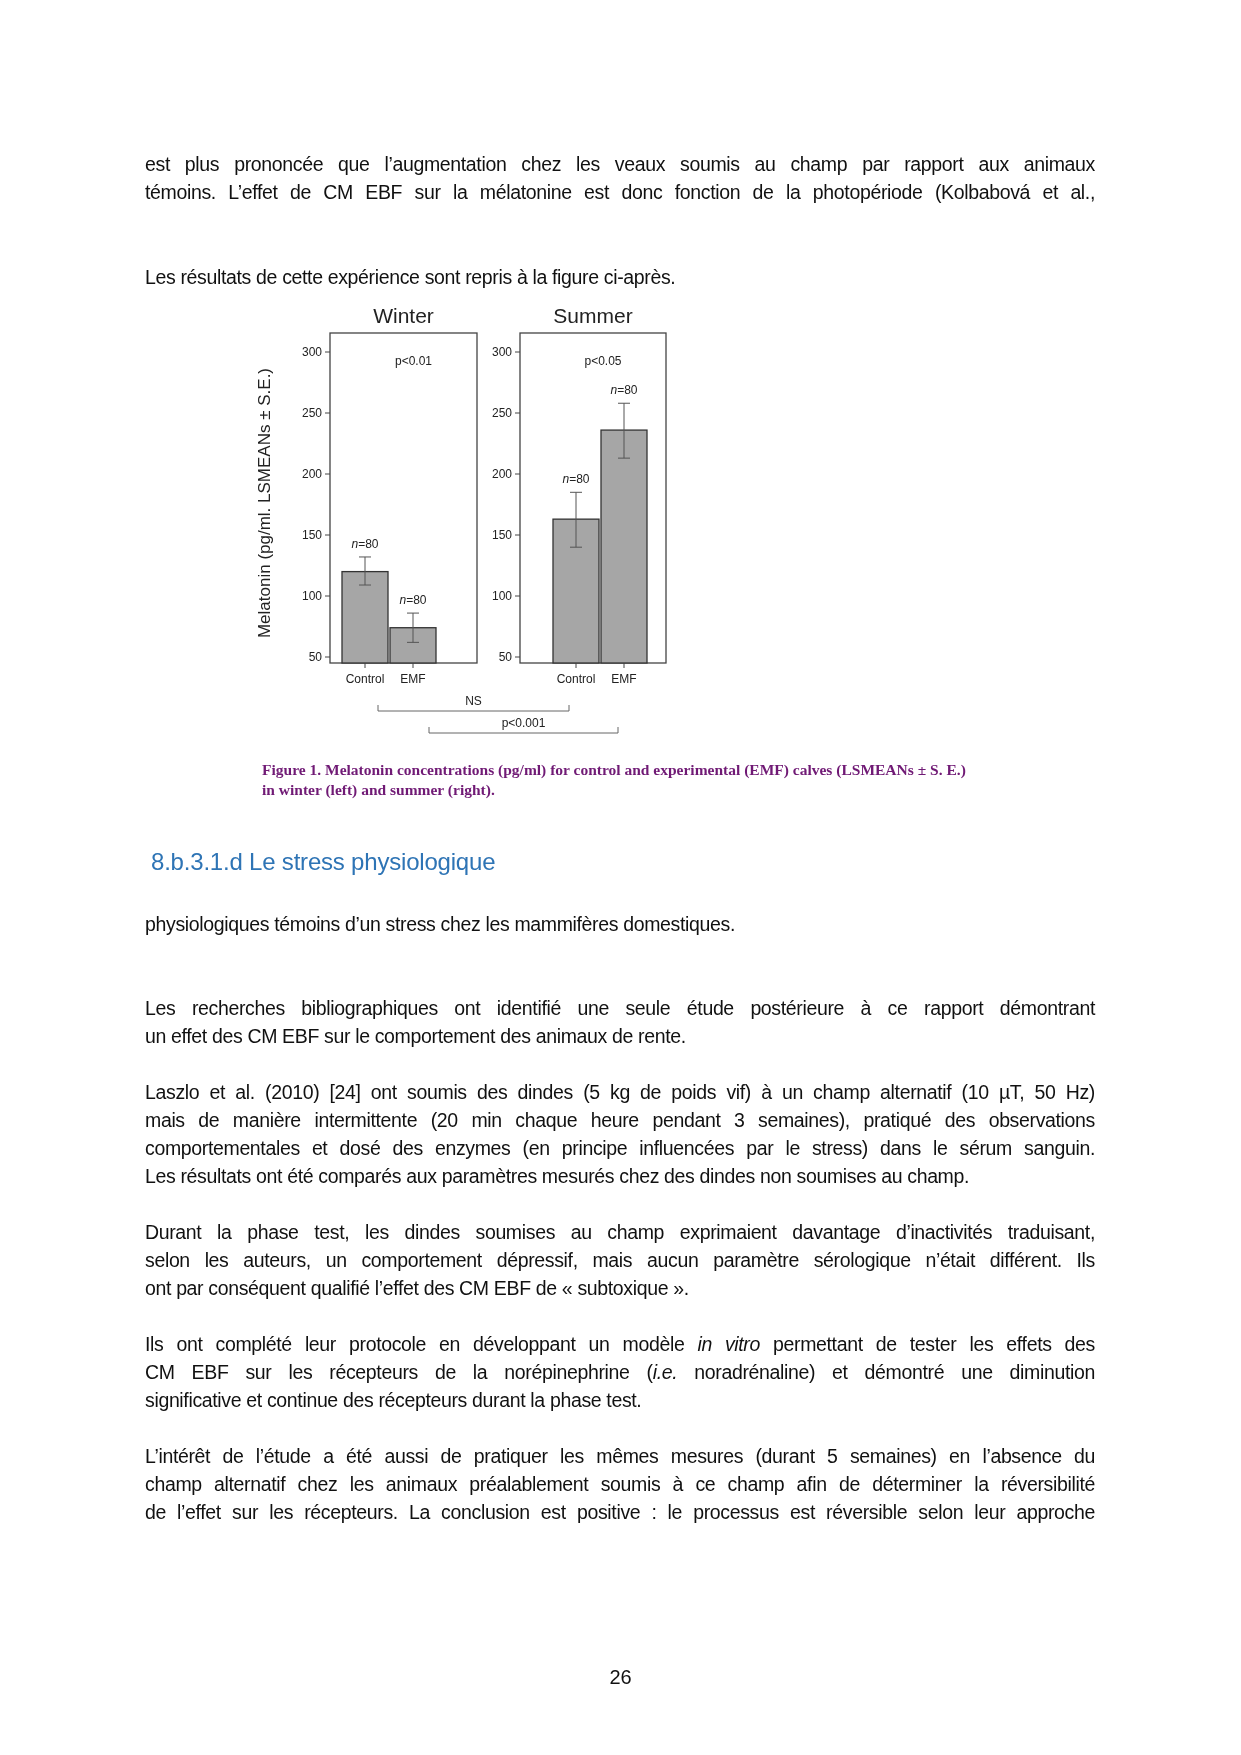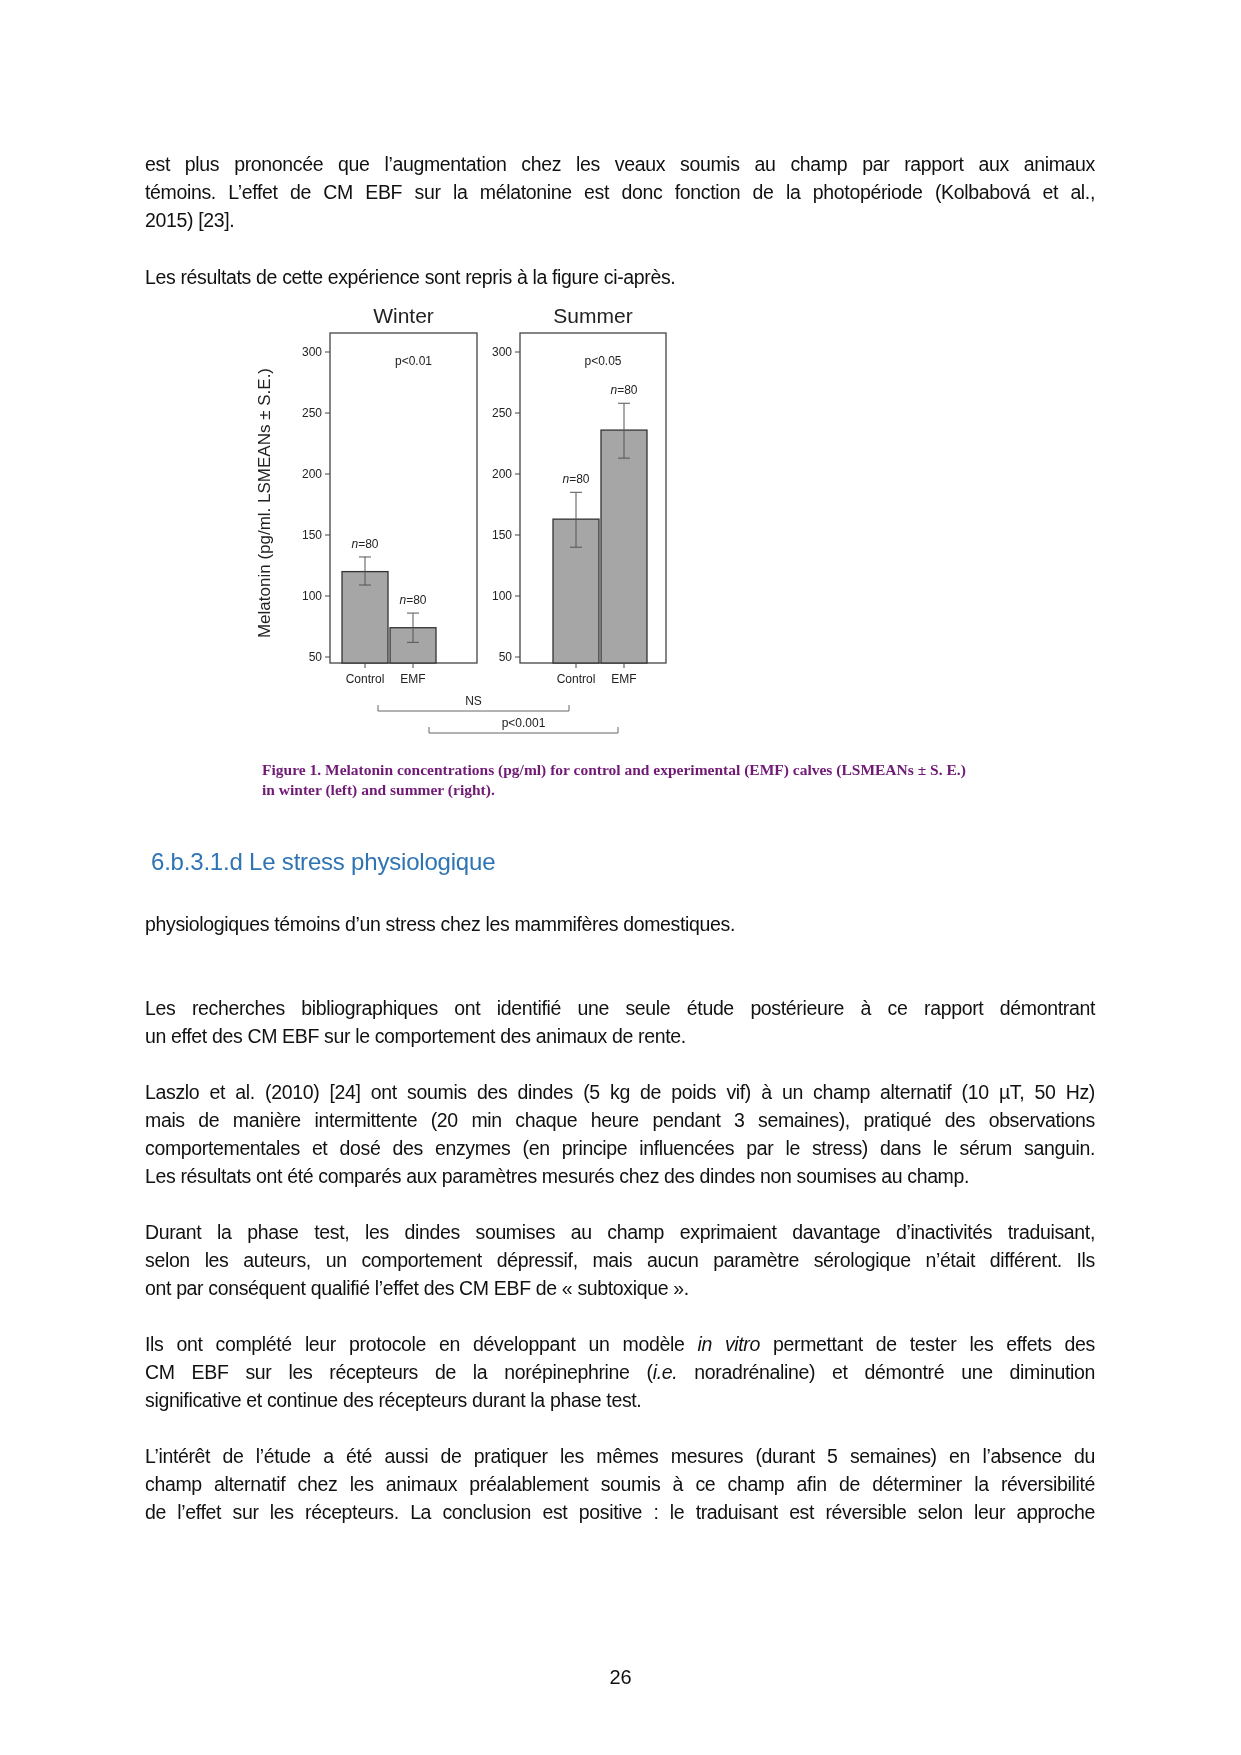--- a/index.html
+++ b/index.html
@@ -18,21 +18,20 @@
   svg#chart { position: absolute; left: 240px; top: 290px; }
   svg text { font-family: "Liberation Sans", sans-serif; fill: #222; }
   i { font-style: italic; }
 </style>
 </head>
 <body>
 
 <p class="para" style="top:150px;">
   <span class="line">est plus prononcée que l’augmentation chez les veaux soumis au champ par rapport aux animaux</span>
   <span class="line">témoins. L’effet de CM EBF sur la mélatonine est donc fonction de la photopériode (Kolbabová et al.,</span>
-  <span class="line last">2015) [23].</span>
 </p>
 
 <p class="para" style="top:263px;">
   <span class="line last">Les résultats de cette expérience sont repris à la figure ci-après.</span>
 </p>
 
 <svg id="chart" width="460" height="465" viewBox="0 0 460 465">
     <text x="30" y="213" font-size="17" text-anchor="middle" transform="rotate(-90 30 213)">Melatonin (pg/ml. LSMEANs ± S.E.)</text>
     <text x="163.5" y="33" font-size="21" text-anchor="middle">Winter</text>
     <rect x="90" y="43" width="147" height="330" fill="none" stroke="#444" stroke-width="1.3"></rect>
@@ -96,21 +95,21 @@
     <text x="233.5" y="415" font-size="12" text-anchor="middle" fill="#333">NS</text>
     <path d="M189 437 L189 443 L378 443 L378 437" fill="none" stroke="#666" stroke-width="1"></path>
     <text x="283.5" y="437" font-size="12" text-anchor="middle" fill="#333">p&lt;0.001</text>
   </svg>
 
 <div class="caption">
   <div>Figure 1.  Melatonin concentrations (pg/ml) for control and experimental (EMF) calves (LSMEANs ± S. E.)</div>
   <div>in winter (left) and summer (right).</div>
 </div>
 
-<h2 class="heading">6.b.3.1.d Le stress physiologique</h2>
+<h2 class="heading">8.b.3.1.d Le stress physiologique</h2>
 
 <div id="body-paragraphs">
     <p class="para" style="top: 910px;">
       <span class="line last">physiologiques témoins d’un stress chez les mammifères domestiques.</span>
     </p>
     <p class="para" style="top: 994px;">
       <span class="line">Les recherches bibliographiques ont identifié une seule étude postérieure à ce rapport démontrant</span>
       <span class="line last">un effet des CM EBF sur le comportement des animaux de rente.</span>
     </p>
     <p class="para" style="top: 1078px;">
@@ -125,17 +124,17 @@
       <span class="line last">ont par conséquent qualifié l’effet des CM EBF de « subtoxique ».</span>
     </p>
     <p class="para" style="top: 1330px;">
       <span class="line">Ils ont complété leur protocole en développant un modèle <i>in vitro</i> permettant de tester les effets des</span>
       <span class="line">CM EBF sur les récepteurs de la norépinephrine (<i>i.e.</i> noradrénaline) et démontré une diminution</span>
       <span class="line last">significative et continue des récepteurs durant la phase test.</span>
     </p>
     <p class="para" style="top: 1442px;">
       <span class="line">L’intérêt de l’étude a été aussi de pratiquer les mêmes mesures (durant 5 semaines) en l’absence du</span>
       <span class="line">champ alternatif chez les animaux préalablement soumis à ce champ afin de déterminer la réversibilité</span>
-      <span class="line">de l’effet sur les récepteurs. La conclusion est positive : le traduisant est réversible selon leur approche</span>
+      <span class="line">de l’effet sur les récepteurs. La conclusion est positive : le processus est réversible selon leur approche</span>
     </p>
   </div>
 
 <div class="page-num">26</div>
 
 </body></html>

